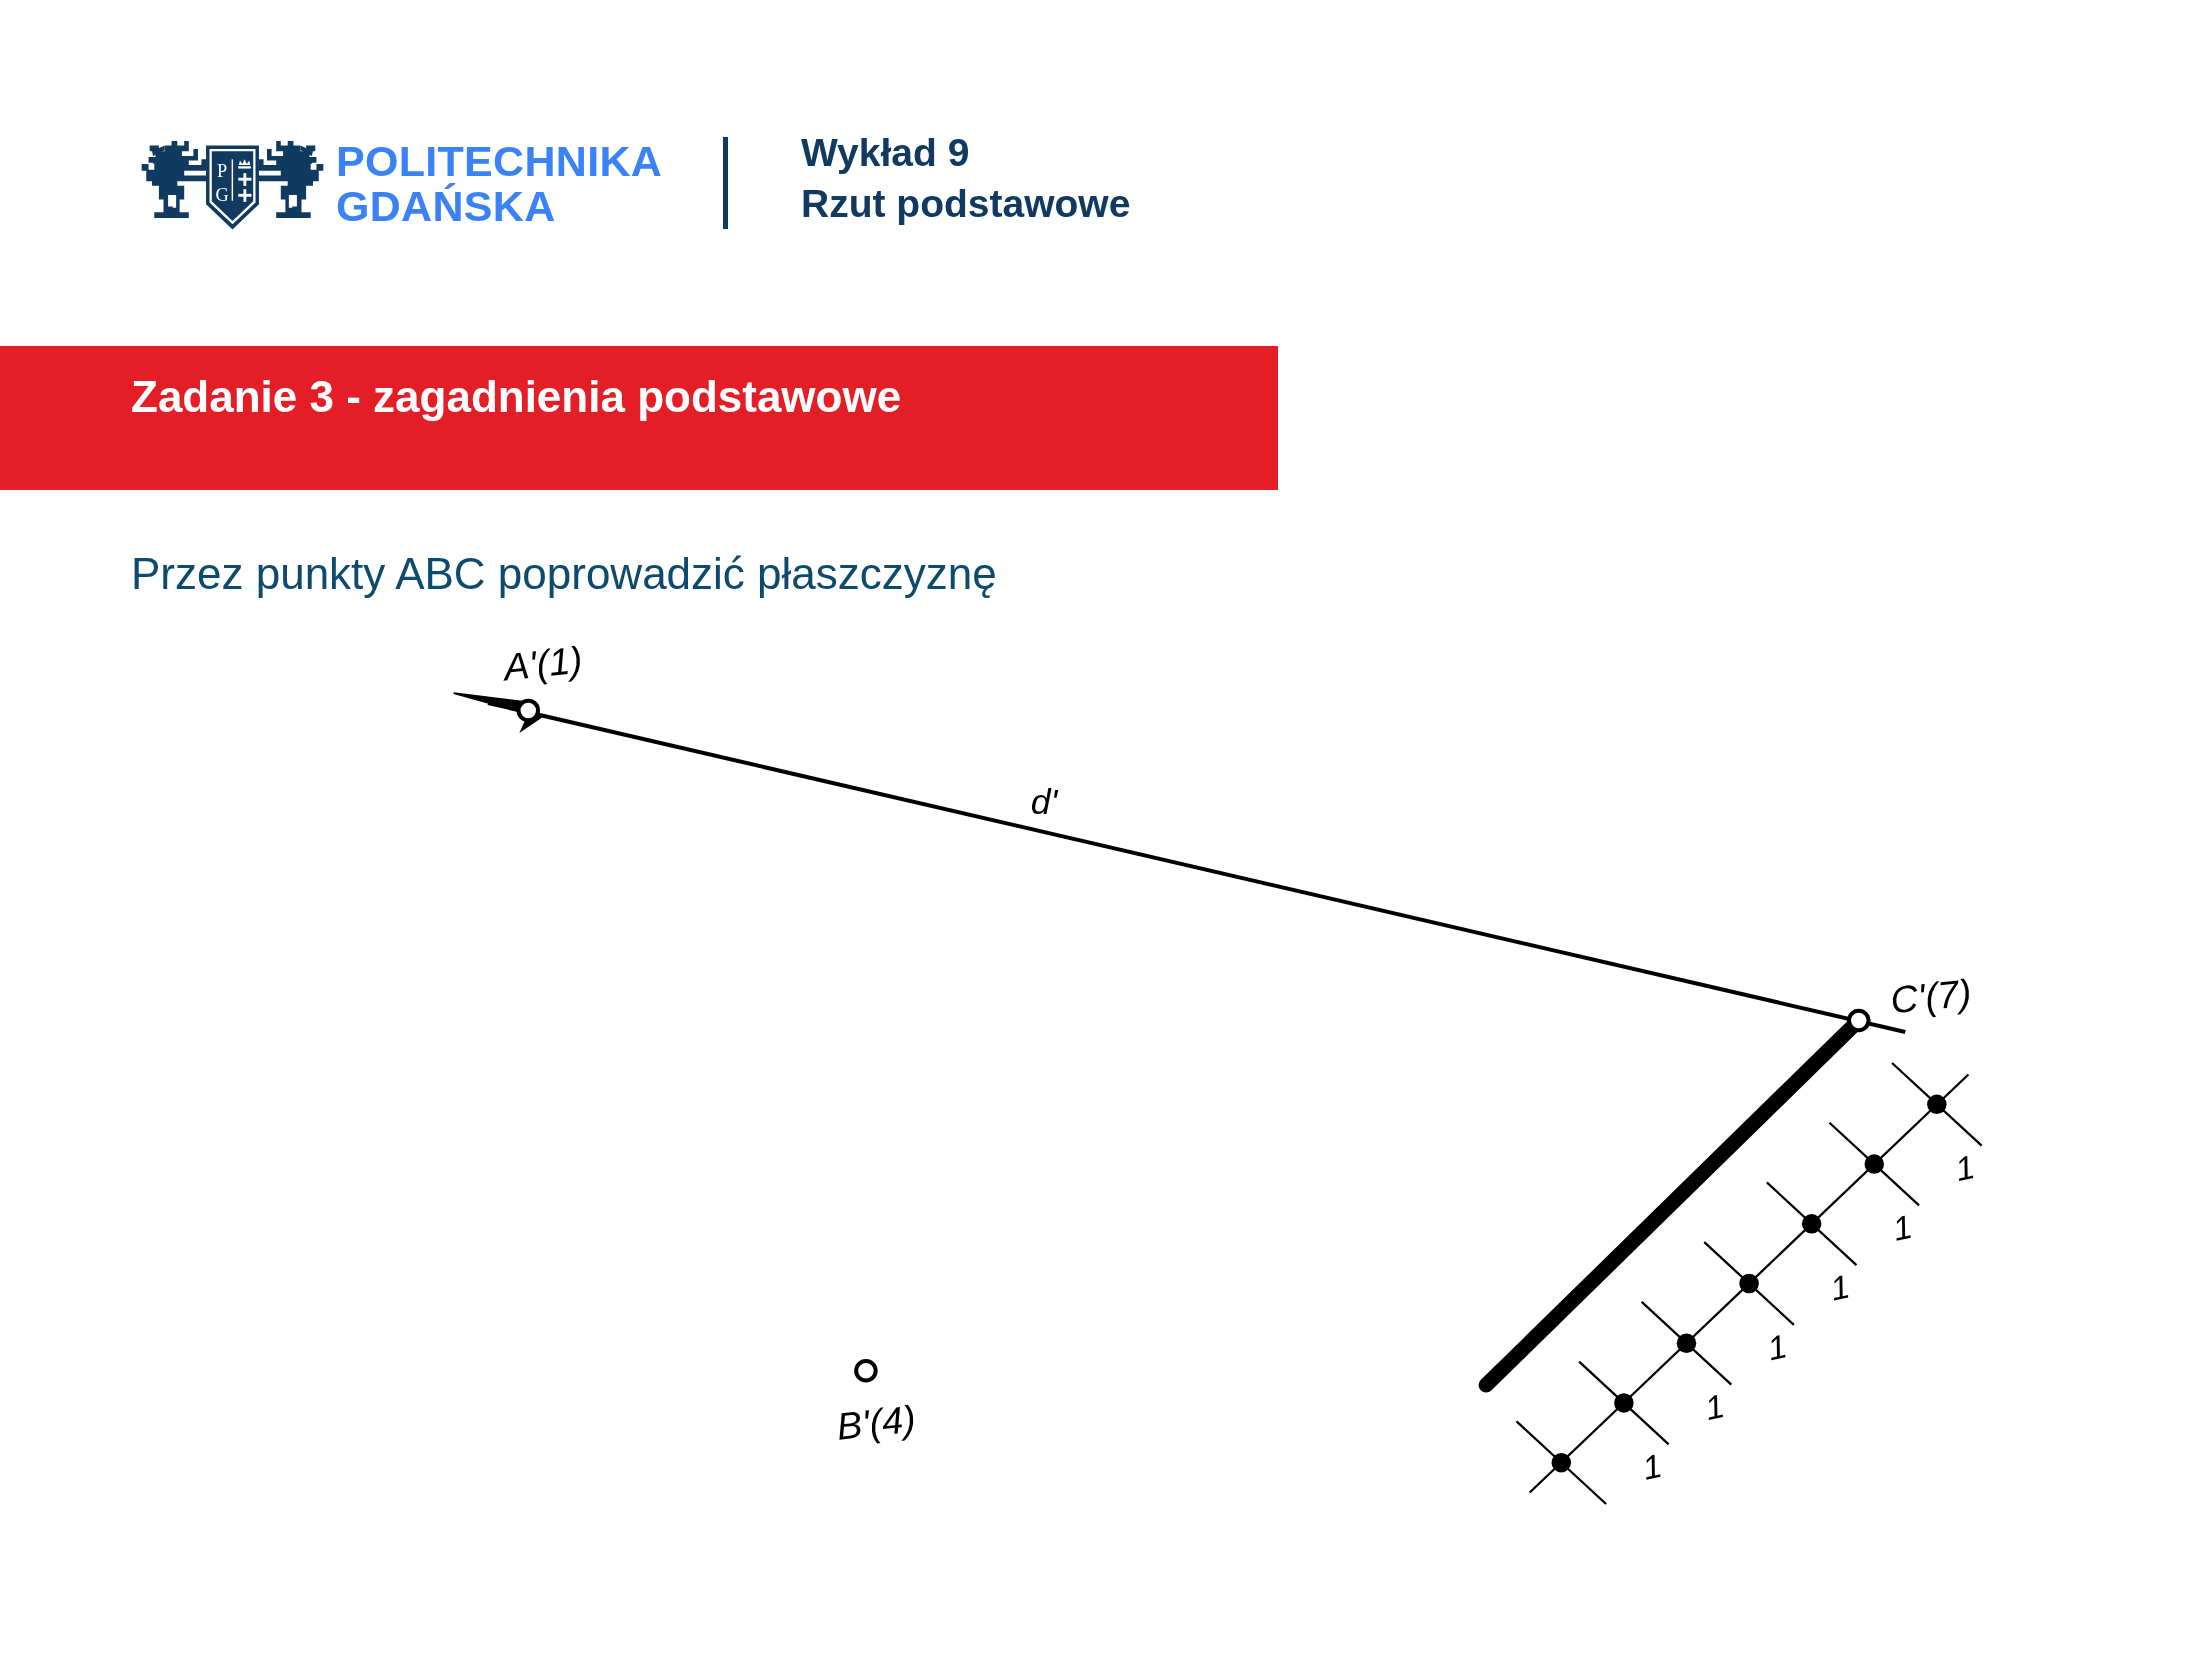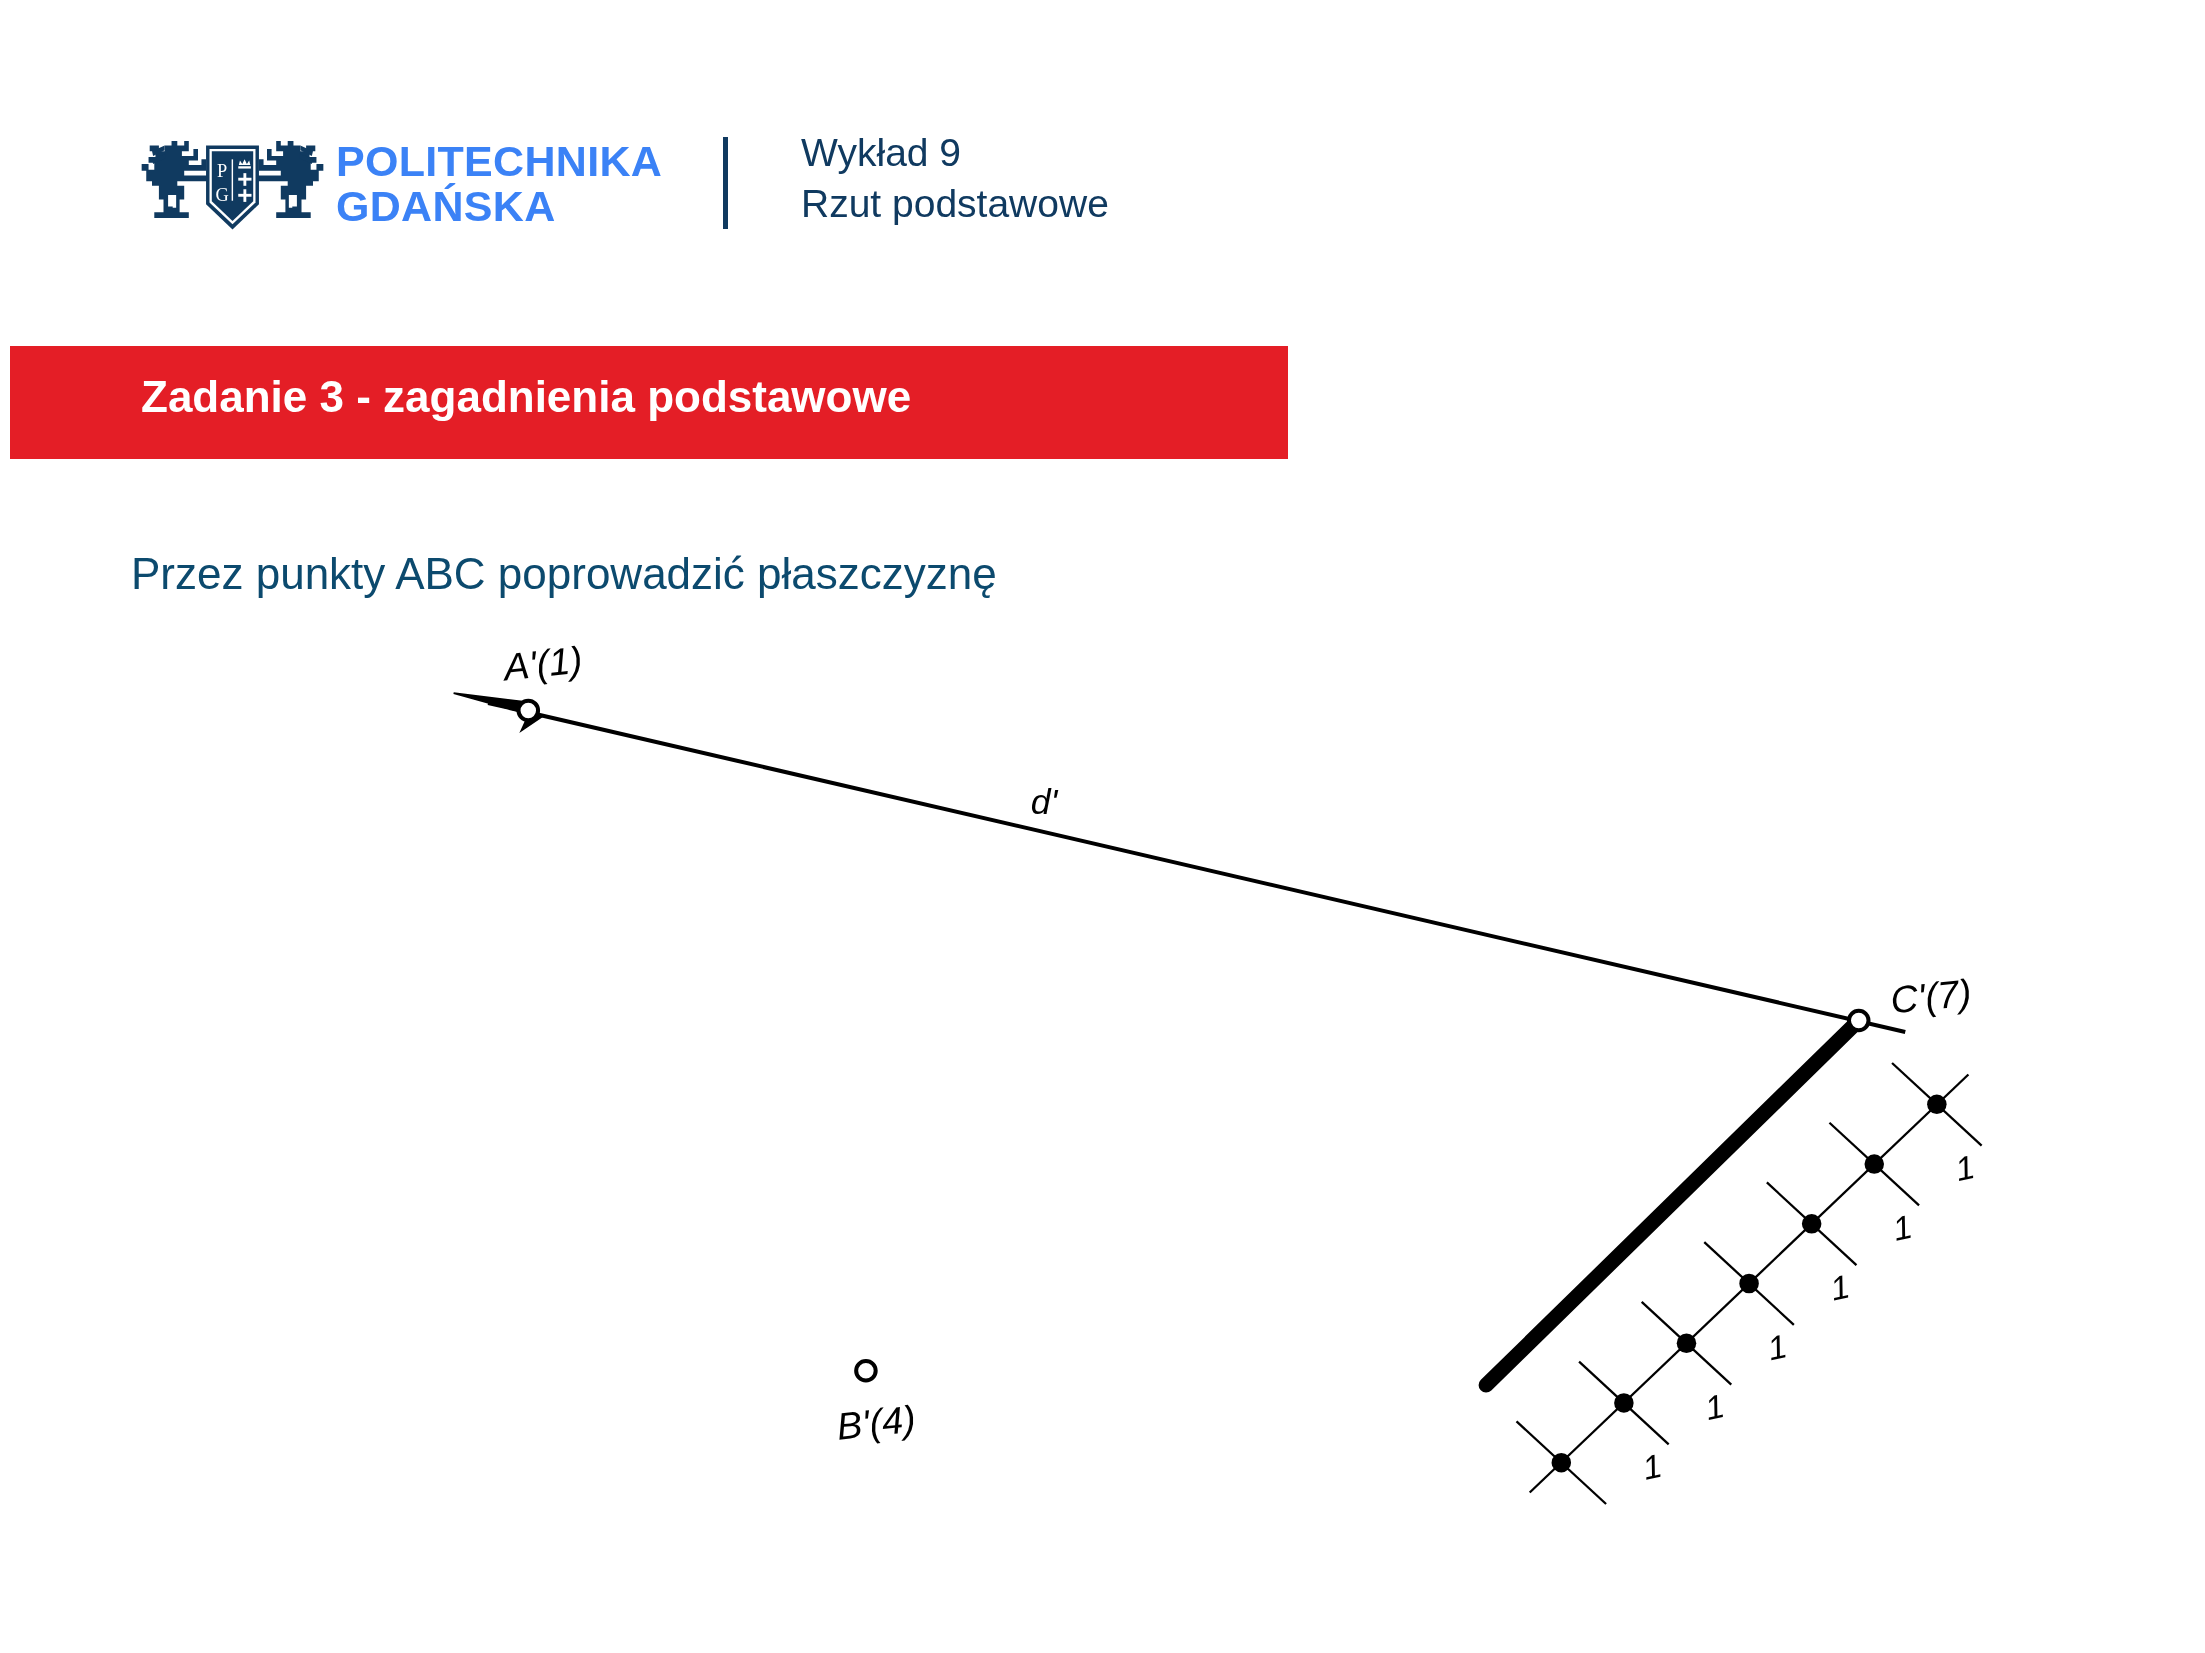--- a/index.html
+++ b/index.html
@@ -51,34 +51,33 @@
     top: 137px;
     width: 4.6px;
     height: 92px;
     background: #103A60;
   }
   #lecture-block {
     position: absolute;
     left: 801px;
     top: 127px;
     color: #103A60;
-    font-weight: normal;
+    font-weight: bold;
     font-size: 39px;
     line-height: 1.32;
   }
 
   
   #title-banner {
     position: absolute;
     left: 0;
     top: 346px;
     width: 1278px;
-    height: 113px;
+    height: 144px;
     background: #E41E26;
-    margin-left: 10px;
   }
   #banner-title {
     position: absolute;
     left: 131px;
     top: 29px;
     color: #ffffff;
     font-weight: bold;
     font-size: 44px;
     line-height: 1;
     white-space: nowrap;

